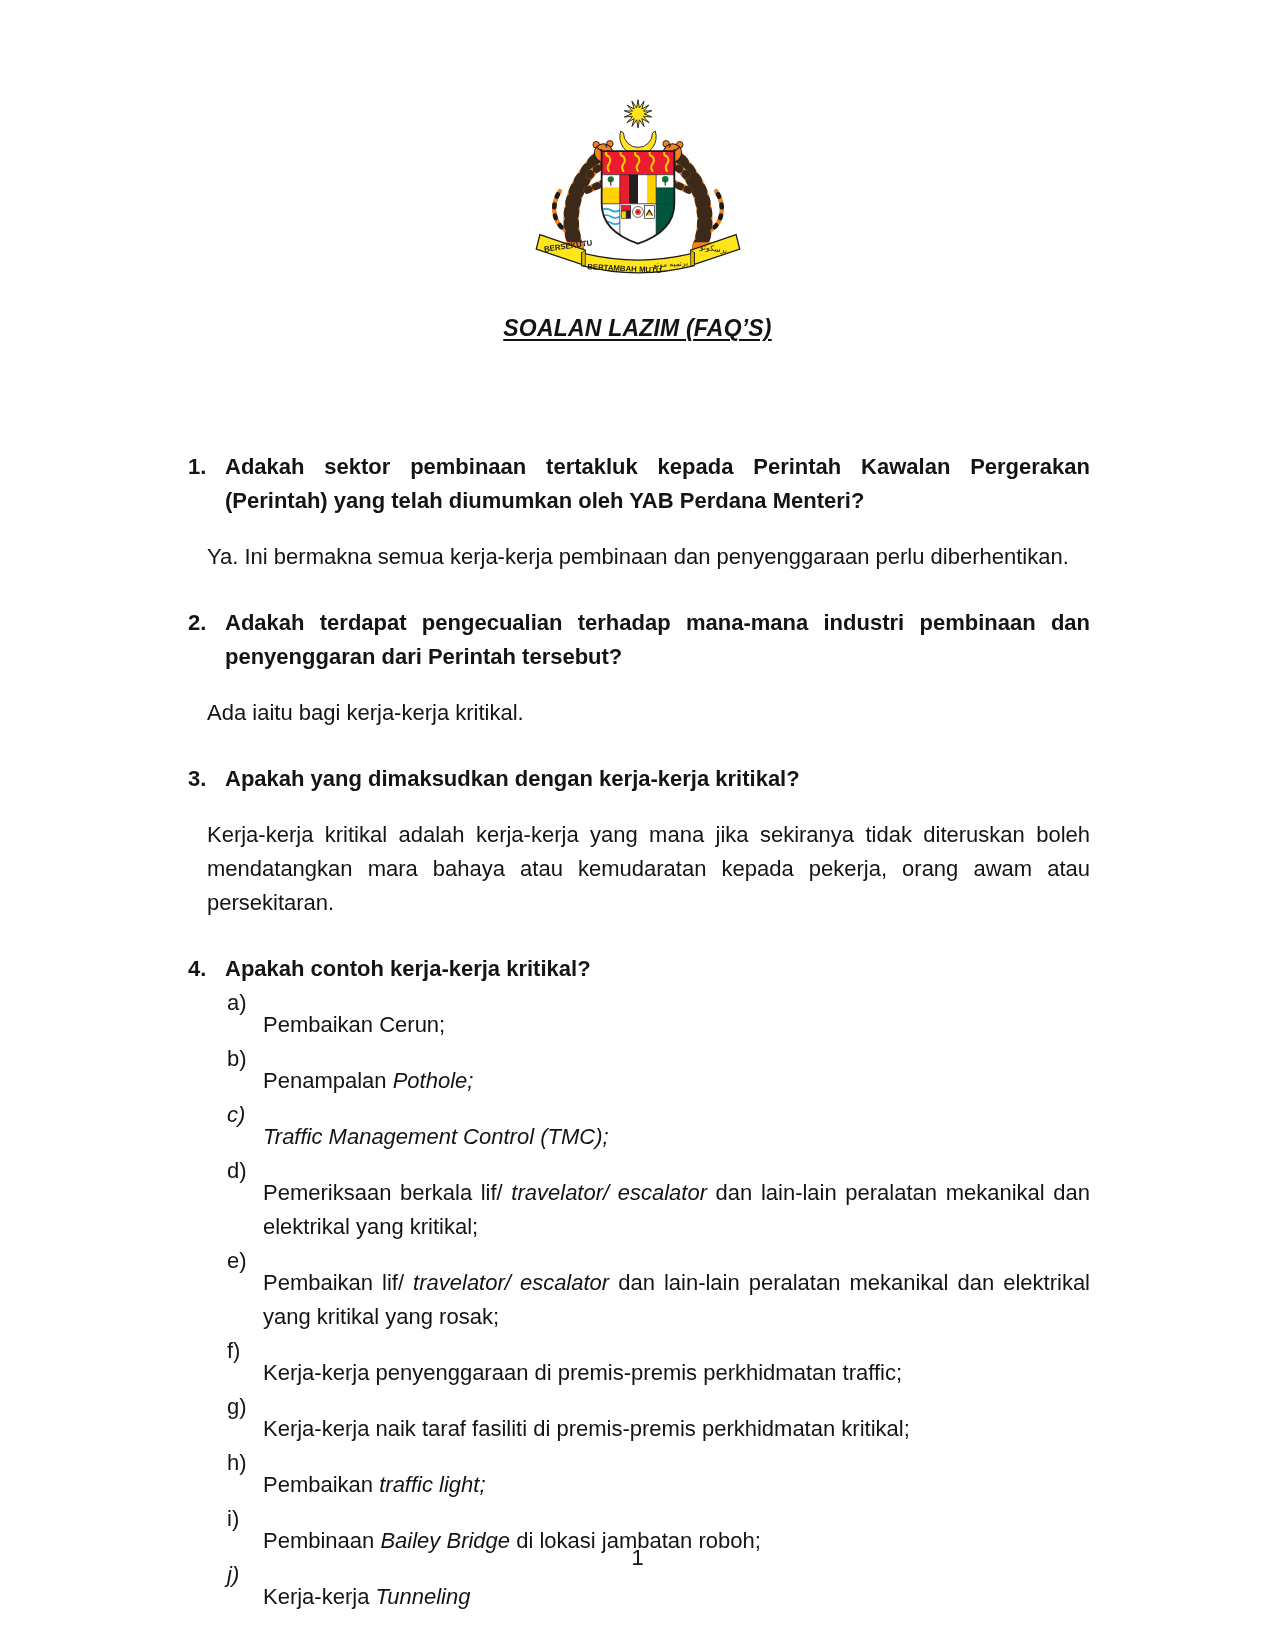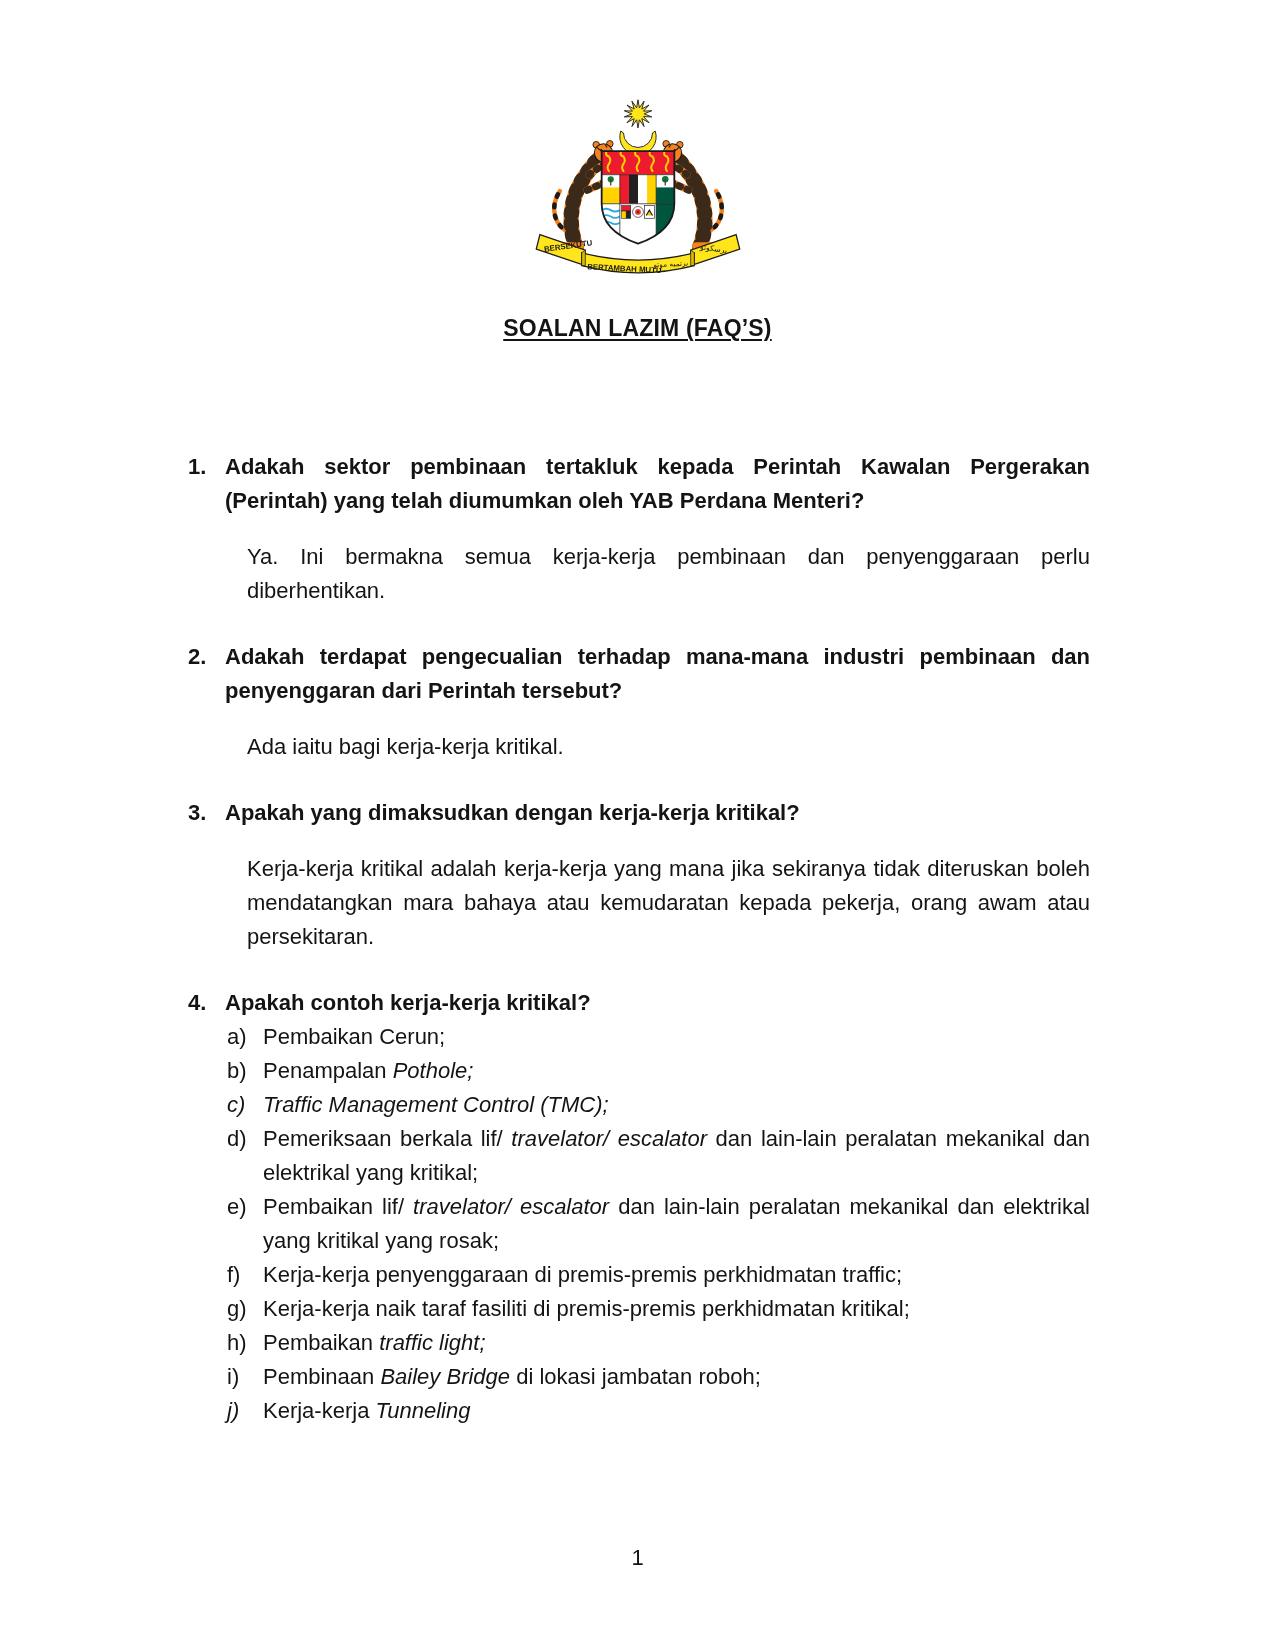--- a/index.html
+++ b/index.html
@@ -19,20 +19,21 @@
   }
   
   .title-block{
     position:absolute;
     top:312px;left:0;right:0;
     text-align:center;
     font-weight:bold;
     font-size:23px;
     line-height:32px;
     letter-spacing:.2px;
+    font-style:italic;
   }
   .title-line{
     text-decoration:underline;
     text-decoration-thickness:2px;
     text-underline-offset:3px;
   }
   
   .content{
     position:absolute;
     top:450px;left:188px;
@@ -42,30 +43,30 @@
   }
   .q{
     display:grid;
     grid-template-columns:37px 1fr;
     margin-top:32px;
     font-weight:bold;
   }
   .q:first-child{margin-top:0;}
   .qtext{text-align:justify;}
   .a{
-    margin-left:59px;
+    margin-left:19px;
     margin-top:22px;
     text-align:justify;
   }
   .lrow{
     display:grid;
     grid-template-columns:36px 1fr;
     margin-left:39px;
   }
-  .ltext{text-align:justify;}
+  .ltext{text-align:justify;margin-top:22px;}
   .it{font-style:italic;}
   
   .pagenum{
     position:absolute;
     top:1545px;left:0;right:0;
     text-align:center;
     font-size:22px;
   }
 </style>
 </head>

